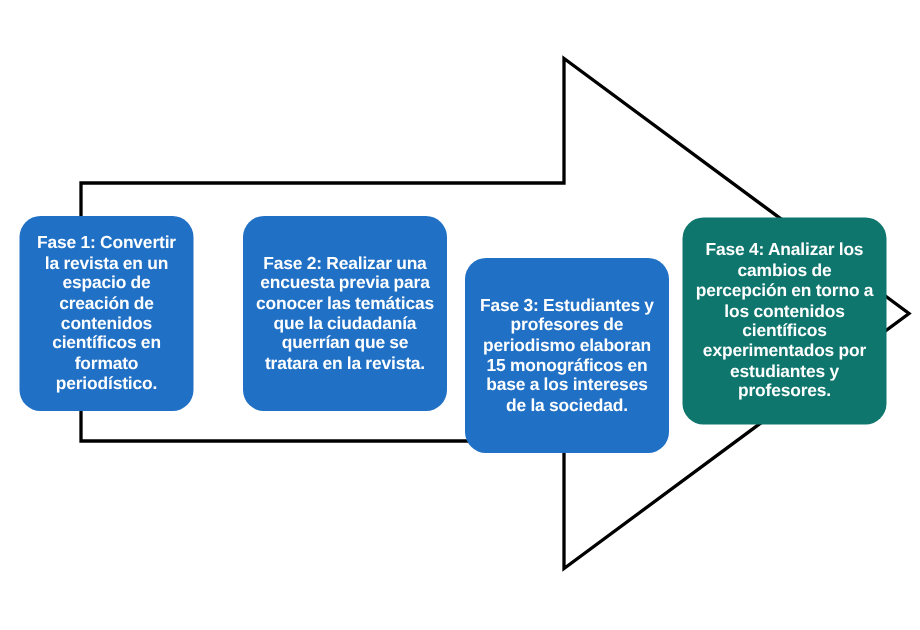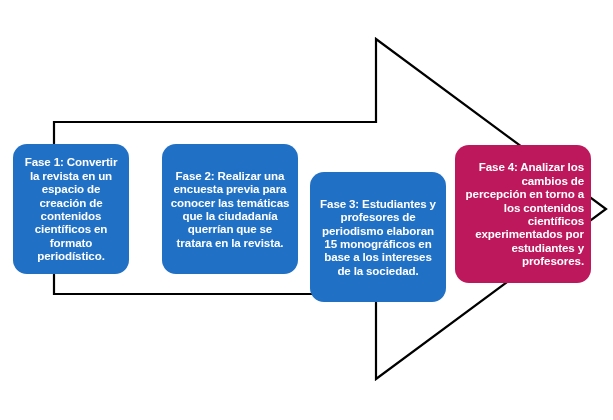--- a/index.html
+++ b/index.html
@@ -67,17 +67,17 @@
   </div>
 
   <div class="phase-box" id="box-2" style="background: rgb(32, 112, 197); color: rgb(255, 255, 255);">
     <span>Fase 2: Realizar una encuesta previa para conocer las temáticas que la ciudadanía querrían que se tratara en la revista.</span>
   </div>
 
   <div class="phase-box" id="box-3" style="background: rgb(32, 112, 197); color: rgb(255, 255, 255); margin-top: 28px;">
     <span>Fase 3: Estudiantes y profesores de periodismo elaboran 15 monográficos en base a los intereses de la sociedad.</span>
   </div>
 
-  <div class="phase-box" id="box-4" style="background: #be185d; color: rgb(255, 255, 255); text-align: right;">
+  <div class="phase-box" id="box-4" style="background: #0f766e; color: rgb(255, 255, 255);">
     <span>Fase 4: Analizar los cambios de percepción en torno a los contenidos científicos experimentados por estudiantes y profesores.</span>
   </div>
 
 </div>
 
 </body></html>

